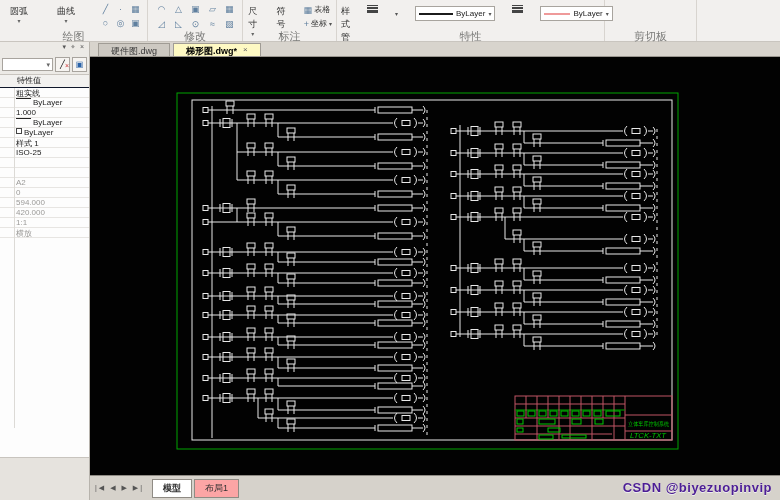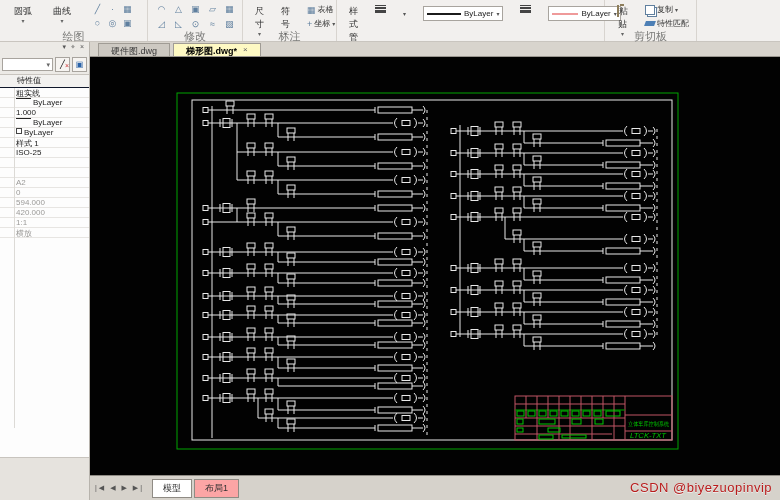--- a/index.html
+++ b/index.html
@@ -3,21 +3,21 @@
 <meta charset="utf-8">
 <style>
   html,body{margin:0;padding:0}
   body{width:780px;height:500px;position:relative;overflow:hidden;
        font-family:"Liberation Sans",sans-serif;background:#f0eeec;}
   
   .ribbon{position:absolute;left:0;top:0;width:780px;height:42px;background:#f2f0ee;
           border-bottom:1px solid #c9c5bf;display:flex;box-sizing:border-box}
   .rsec{position:relative;height:100%;border-right:1px solid #d8d4cf;box-sizing:border-box;flex:0 0 auto}
   .rlabel{position:absolute;bottom:0;left:0;right:0;text-align:center;font-size:11px;color:#7a7a78;line-height:10px}
-  .rbody{display:flex;align-items:flex-start;padding:2px 12px 0;gap:17px}
+  .rbody{display:flex;align-items:flex-start;padding:2px 4px 0;gap:17px}
   .bigbtn{width:32px;text-align:center;font-size:9px;color:#333;padding-top:3px}
   .bigbtn .caret{display:block;font-size:6px;color:#666;line-height:6px}
   .icongrid{display:grid;grid-template-columns:repeat(3,15px);grid-auto-rows:14px}
   .icongrid5{display:grid;grid-template-columns:repeat(5,17px);grid-auto-rows:15px}
   .gicon{font-size:9px;color:#5f7f9e;text-align:center;line-height:14px}
   .minicol{display:flex;flex-direction:column;gap:3px;font-size:8px;color:#333;padding-top:2px}
   .minirow{display:flex;align-items:center;gap:2px;white-space:nowrap}
   .mico{color:#5f7f9e;font-size:9px}
   .lwicon{display:flex;flex-direction:column;gap:1px;justify-content:center;padding-top:3px}
   .lwicon i{display:block;width:11px;background:#444;height:1px}
@@ -59,22 +59,22 @@
   .ftab.active{background:#fef9c3;font-weight:bold;color:#000}
   .ftab .x{font-size:8px;color:#666;font-weight:normal}
   
   .canvas{position:absolute;left:90px;top:57px;width:690px;height:418px;background:#020202}
   
   .sbar{position:absolute;left:90px;top:475px;width:690px;height:25px;background:#d6d2cb;
         border-top:1px solid #8f8b84;display:flex;align-items:center;font-size:9px;color:#333;
         padding-left:5px;box-sizing:border-box}
   .nav{font-size:7px;color:#555;letter-spacing:2px;margin-right:8px;white-space:nowrap}
   .stab{padding:2px 10px;border:1px solid #8f8b84;background:#fca5a5;margin-right:2px;font-size:9px}
-  .stab.active{background:#fff;font-weight:normal}
-  .wm{position:absolute;right:8px;bottom:5px;font-size:13px;color:#b91c1c;font-weight:normal;
+  .stab.active{background:#fff;font-weight:bold}
+  .wm{position:absolute;right:8px;bottom:5px;font-size:13px;color:#4c1d95;font-weight:bold;
       letter-spacing:.5px;text-shadow:0 1px 0 #eee}
 </style>
 </head>
 <body>
 
 <div class="ribbon">
   <div class="rsec" style="width:148px">
     <div class="rbody">
       <div class="bigbtn">
         <span>圆弧</span>
@@ -160,41 +160,24 @@
           <i></i>
           <i></i>
           <i></i>
         </div>
       <div class="combo" style="width:76px">
         <span class="cline" style="background:#ef9a9a;width:26px"></span>
         <span>ByLayer</span>
         <span class="ccaret">▾</span>
       </div>
     </div>
+    <div class="rlabel">特性</div>
   </div>
 
   <div class="rsec" style="width:92px">
-    <div class="rbody">
-      <div class="bigbtn" style="width:24px">
-        <span class="i-clip"></span>
-        <span>粘贴</span>
-        <span class="caret">▾</span>
-      </div>
-      <div class="minicol">
-        <div class="minirow">
-          <span class="i-copy"></span>
-          <span>复制</span>
-          <span class="ccaret">▾</span>
-        </div>
-        <div class="minirow">
-          <span class="i-brush"></span>
-          <span>特性匹配</span>
-        </div>
-      </div>
-    </div>
     <div class="rlabel">剪切板</div>
   </div>
   <div style="flex:1"></div>
 </div>
 
 <div class="panel">
   <div class="ptop">
     <span>▾</span>
     <span>⌖</span>
     <span>×</span>

